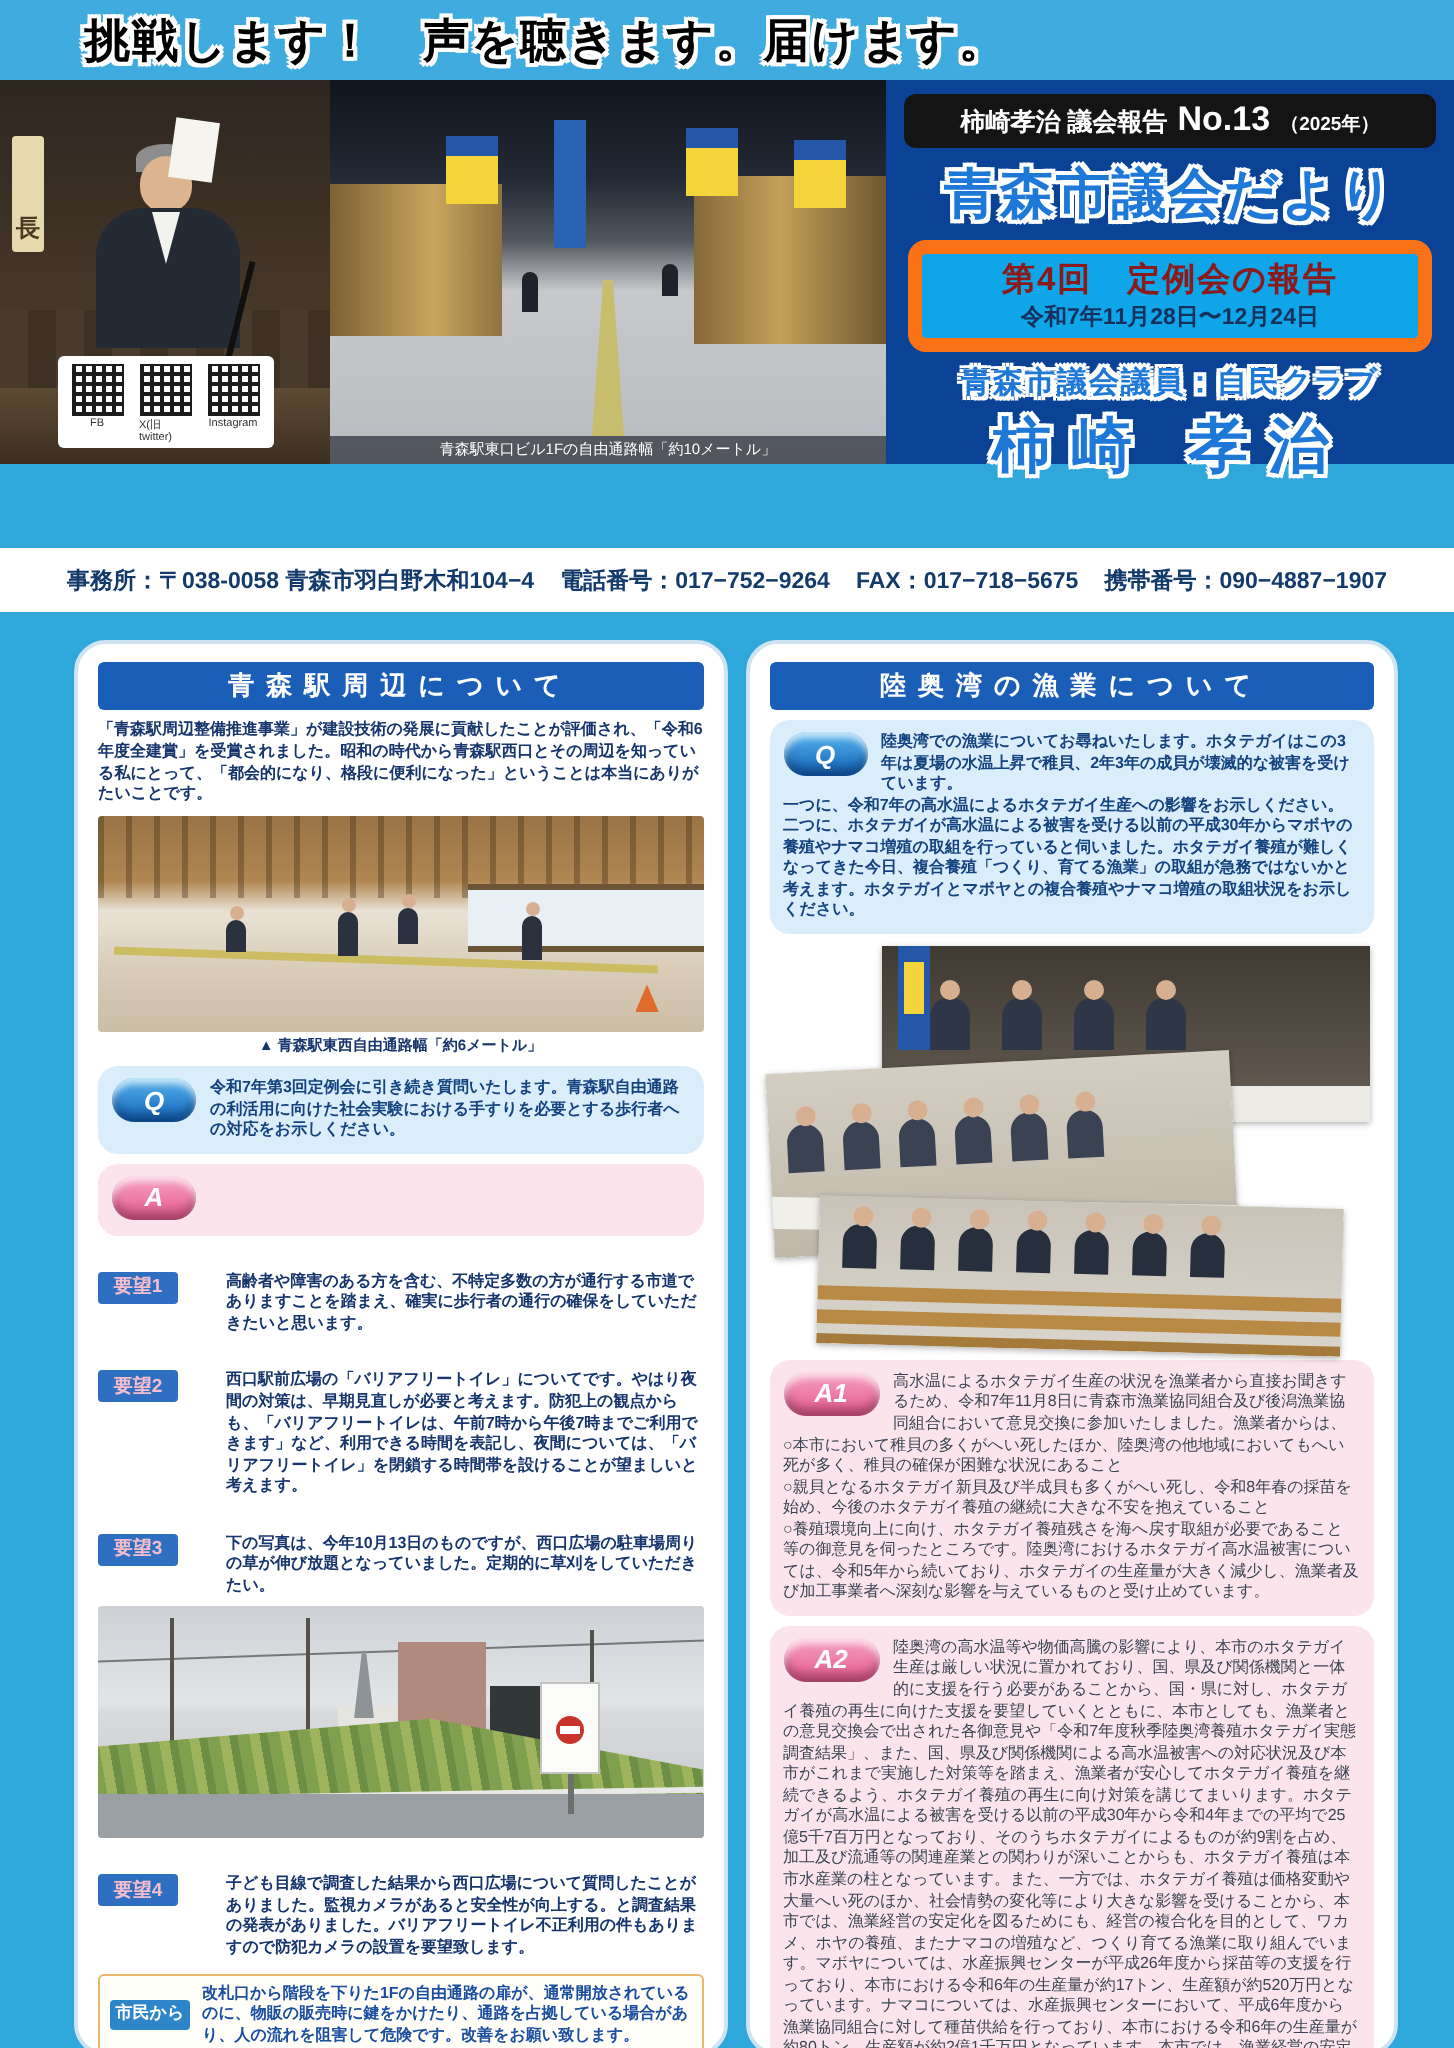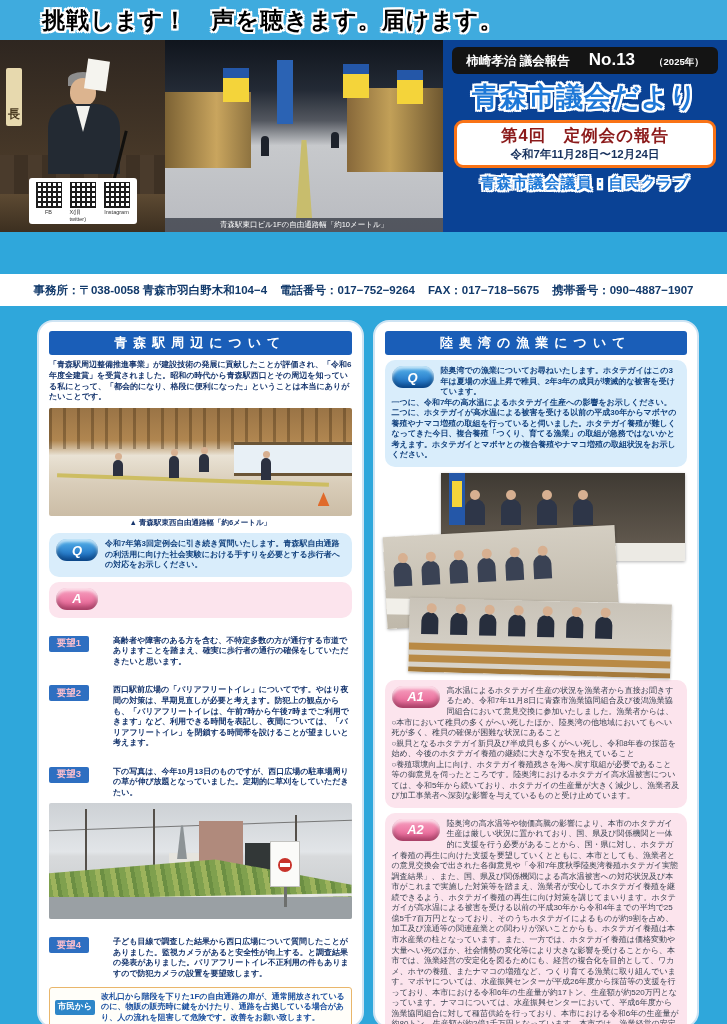--- a/index.html
+++ b/index.html
@@ -49,25 +49,25 @@
   .photo-night .tactile { position:absolute; left:50%; transform:translateX(-50%); bottom:14px; width:16px; height:78px;
     background:#c8bd6d; clip-path:polygon(35% 0,65% 0,100% 100%,0 100%); }
   .photo-night .ppl { position:absolute; width:8px; height:20px; background:#1d222b; border-radius:4px 4px 0 0; }
   .photo-night .p1 { left:96px; top:96px; } .photo-night .p2 { left:166px; top:92px; height:16px; }
   .photo-caption-bar { position:absolute; left:0; right:0; bottom:0; background:rgba(20,25,35,.62);
     color:#fff; font-size:7.5px; text-align:center; padding:2px 0; }
 
   
   .masthead { width:284px; height:192px; background:#0A4295; padding:7px 9px 0; text-align:center; }
   .report-box { background:#141414; border-radius:6px; color:#fff; font-weight:bold;
-    display:flex; align-items:baseline; justify-content:center; gap:19px; padding:3px 0 4px; }
+    display:flex; align-items:baseline; justify-content:center; gap:5px; padding:3px 0 4px; }
   .report-label { font-size:12.5px; } .report-no { font-size:17px; } .report-year { font-size:9.5px; }
   .outline-white { text-shadow:-2px -2px 0 #fff,2px -2px 0 #fff,-2px 2px 0 #fff,2px 2px 0 #fff,0 2px 0 #fff,0 -2px 0 #fff,2px 0 0 #fff,-2px 0 0 #fff; }
   .news-title { color:#1E78D7; font-size:27px; font-weight:bold; letter-spacing:1px; margin-top:5px; }
-  .session-box { background:#ffffff; border:3px solid #f97316; border-radius:9px; margin:5px 2px 0; padding:2px 0 3px; }
+  .session-box { background:#0ea5e9; border:7px solid #f97316; border-radius:9px; margin:5px 2px 0; padding:2px 0 3px; }
   .session-title { color:#8B1A1A; font-size:16.5px; font-weight:bold; letter-spacing:1px; }
   .session-period { color:#16305C; font-size:11.5px; font-weight:bold; }
   .affiliation { color:#1E78D7; font-size:15px; font-weight:bold; margin-top:6px; letter-spacing:1px; }
   .member-name { color:#1E78D7; font-size:30px; font-weight:bold; letter-spacing:10px; margin-top:2px; }
 
   
   .contact-bar { height:32px; background:#fff; display:flex; align-items:center; justify-content:center; gap:13px;margin-top:42px; }
   .contact-bar span { color:#123A6B; font-size:11.5px; font-weight:bold; white-space:nowrap; }
 
   
@@ -213,20 +213,21 @@
         <span class="report-label">柿崎孝治 議会報告</span>
         <span class="report-no">No.13</span>
         <span class="report-year">（2025年）</span>
       </div>
       <div class="news-title outline-white">青森市議会だより</div>
       <div class="session-box">
         <div class="session-title">第4回　定例会の報告</div>
         <div class="session-period">令和7年11月28日〜12月24日</div>
       </div>
       <div class="affiliation outline-white">青森市議会議員：自民クラブ</div>
+      <div class="member-name outline-white">柿崎 孝治</div>
     </div>
   </div>
 
   <div class="contact-bar">
     <span>事務所：〒038-0058 青森市羽白野木和104−4</span>
     <span>電話番号：017−752−9264</span>
     <span>FAX：017−718−5675</span>
     <span>携帯番号：090−4887−1907</span>
   </div>
 

